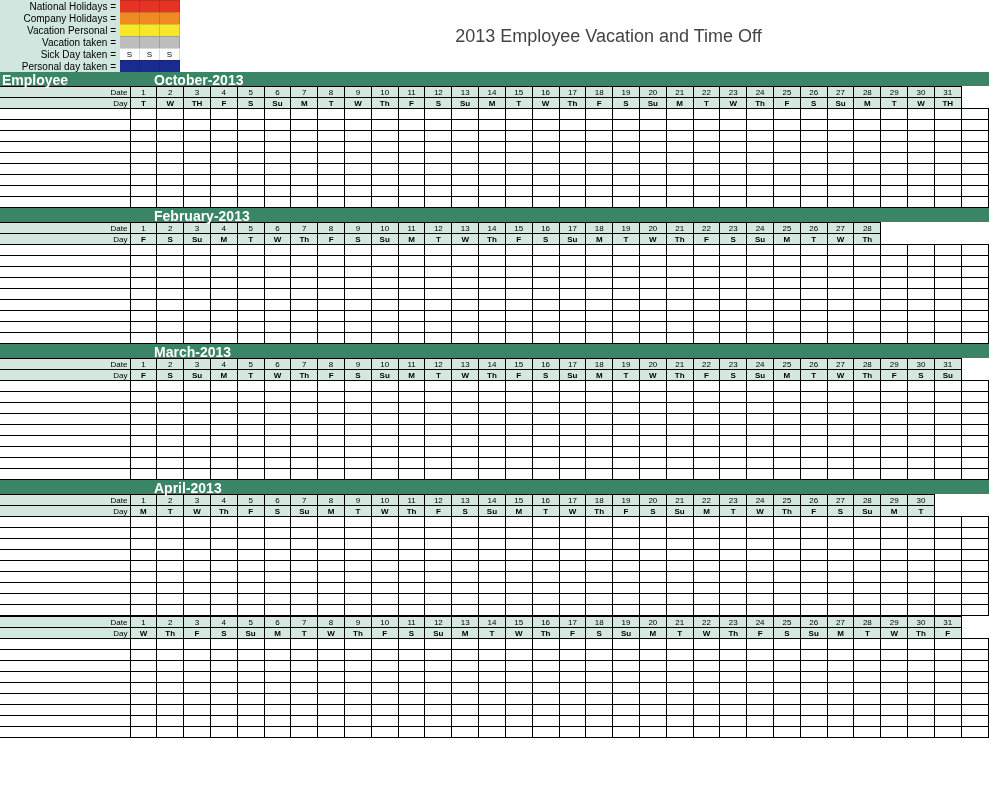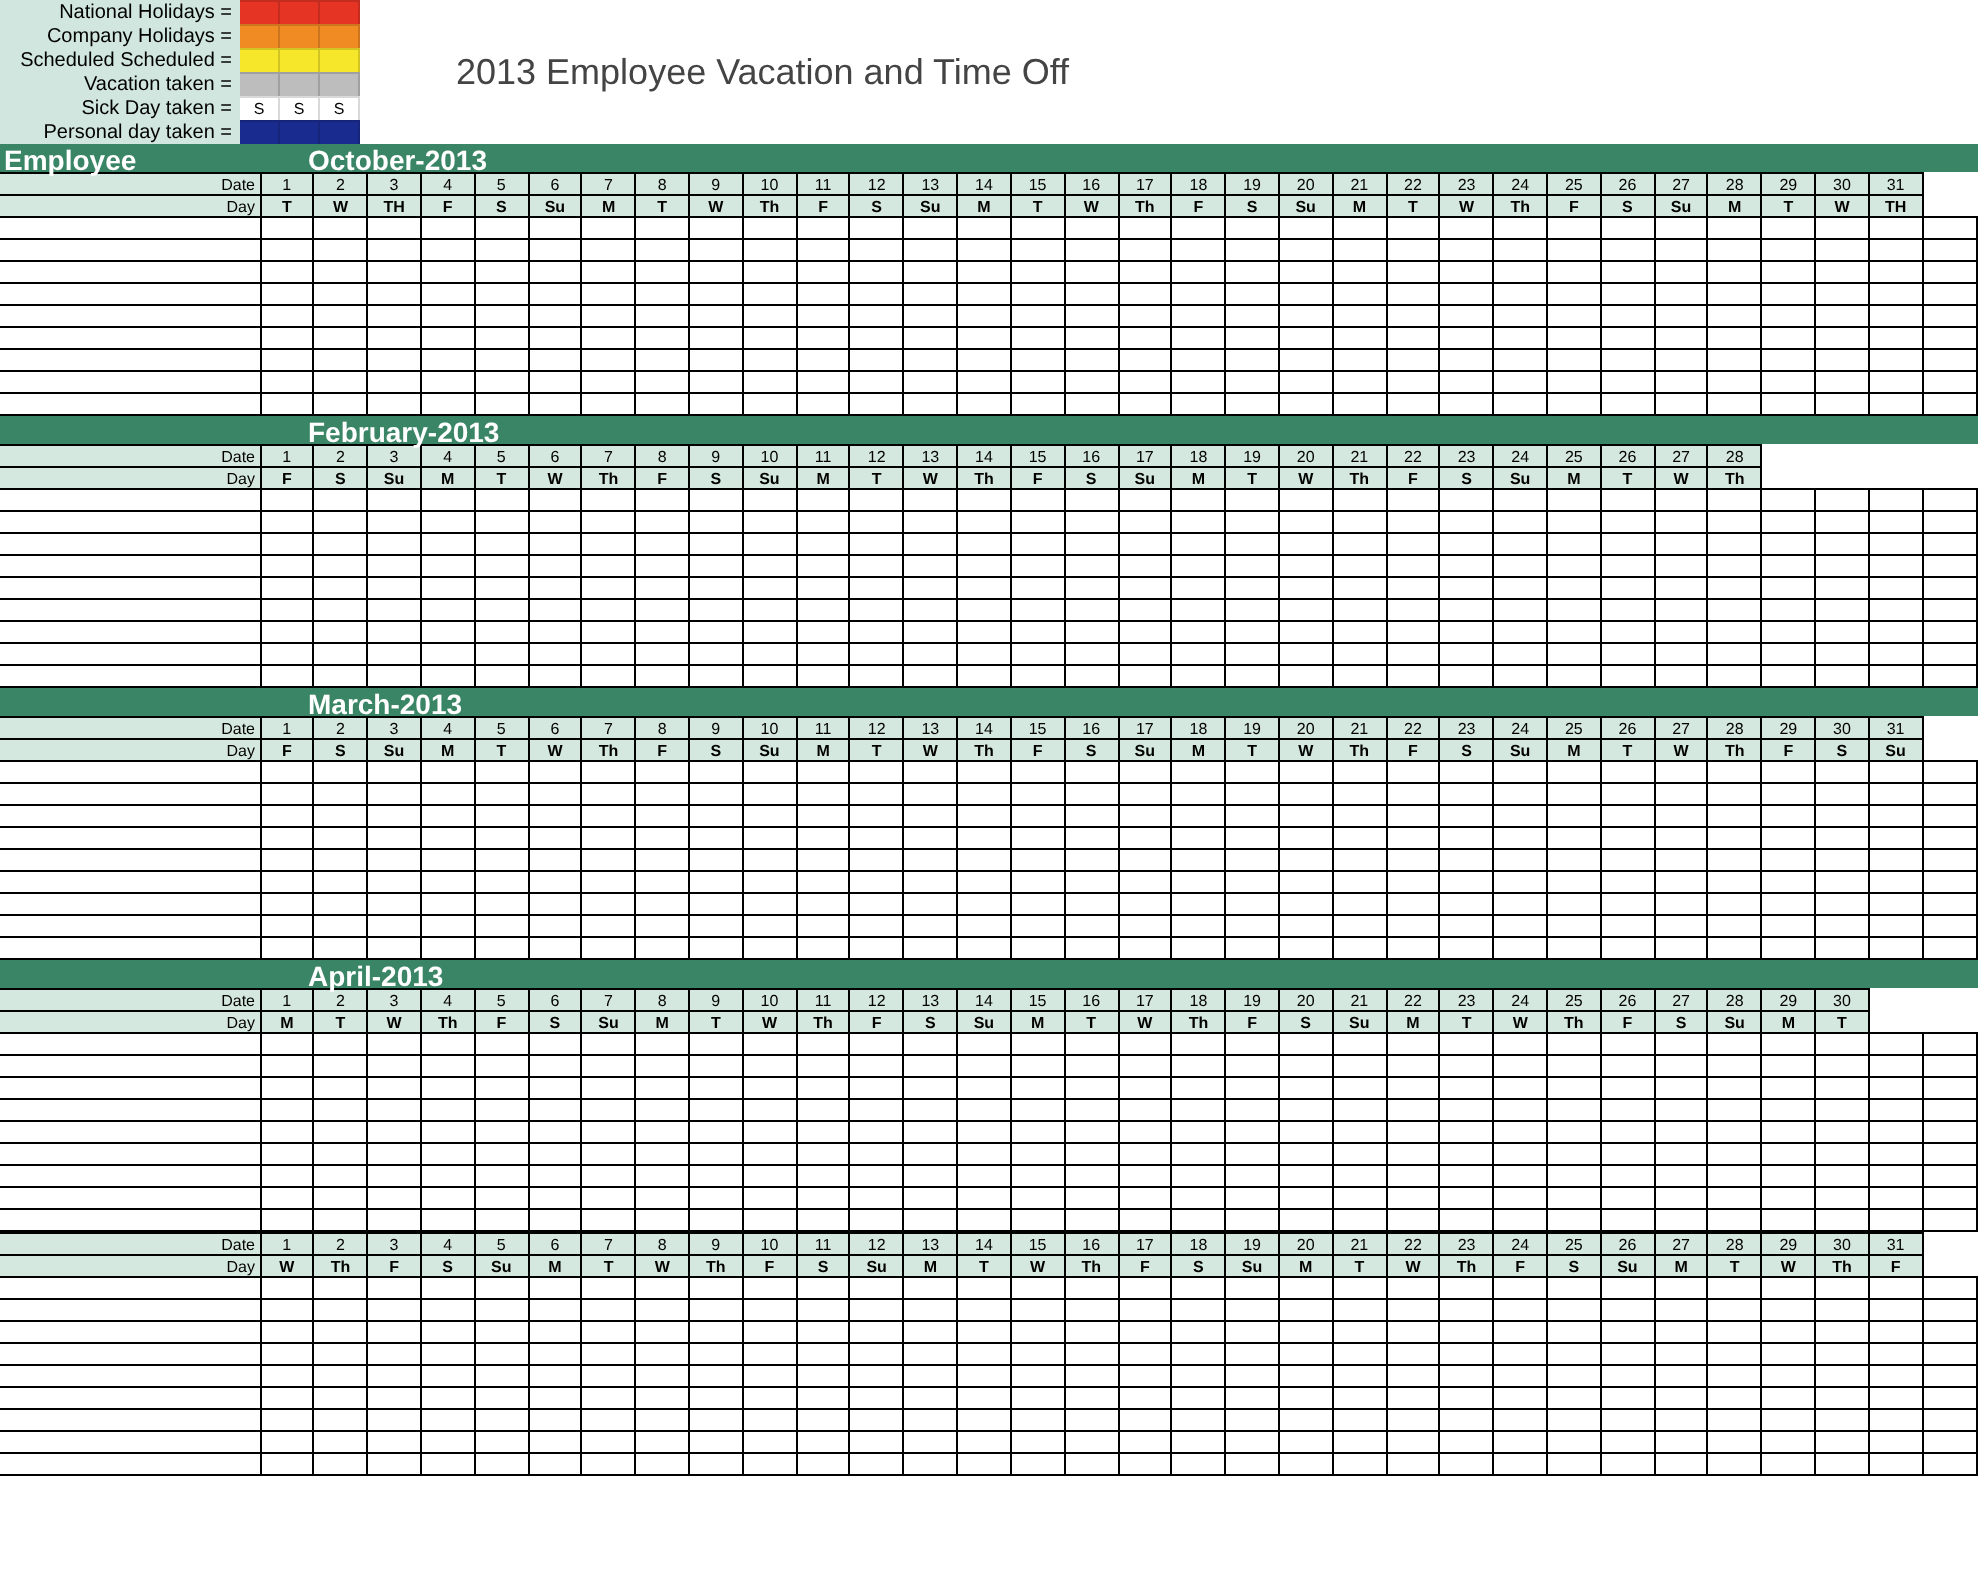--- a/index.html
+++ b/index.html
@@ -4,21 +4,21 @@
 <style>
   * { box-sizing: border-box; }
   body { margin: 0; font-family: Arial, sans-serif; font-size: 9px; background: #fff; }
   .wrap { width: 989px; }
   .header { display: flex; }
   .legend { background: #d0e6de; width: 180px; }
   .legend-row { display: flex; height: 12px; align-items: center; }
   .legend-label { flex: 1; text-align: right; padding-right: 4px; font-size: 10px; }
   .legend-swatches { display: flex; width: 60px; height: 12px; }
   .sw { flex: 1; border-top: 1px solid rgba(0,0,0,0.15); border-right: 1px solid rgba(0,0,0,0.15); text-align: center; line-height: 11px; font-size: 8px;}
-  .title-area { flex: 1; display: flex; align-items: center; justify-content: flex-start; padding-left: 48px; }
+  .title-area { flex: 1; display: flex; align-items: center; justify-content: center; padding-left: 48px; }
   .title-text { font-size: 18px; color: #444; }
   .month-bar { background: #3a8565; color: #fff; height: 14px; display: flex; font-weight: bold; font-size: 14px; }
   .month-bar .emp { width: 152px; padding-left: 2px; }
   .month-bar .mname { padding-left: 2px; }
   table { border-collapse: collapse; width: 100%; table-layout: fixed; }
   td, th { border: 1px solid #000; height: 11px; padding: 0; text-align: center; font-size: 8px; font-weight: normal; }
   col.lbl { width: 126px; }
   col.day { width: 26px; }
   .rowlabel { text-align: right; padding-right: 2px; border-left: none; }
   .noleft { border-left: none; }
@@ -43,21 +43,21 @@
         </div>
         <div class="legend-row">
           <div class="legend-label">Company Holidays =</div>
           <div class="legend-swatches">
             <div class="sw" style="background: rgb(240, 138, 34);"></div>
             <div class="sw" style="background: rgb(240, 138, 34);"></div>
             <div class="sw" style="background: rgb(240, 138, 34);"></div>
           </div>
         </div>
         <div class="legend-row">
-          <div class="legend-label">Scheduled Scheduled =</div>
+          <div class="legend-label">Vacation Personal =</div>
           <div class="legend-swatches">
             <div class="sw" style="background: rgb(246, 231, 42);"></div>
             <div class="sw" style="background: rgb(246, 231, 42);"></div>
             <div class="sw" style="background: rgb(246, 231, 42);"></div>
           </div>
         </div>
         <div class="legend-row">
           <div class="legend-label">Vacation taken =</div>
           <div class="legend-swatches">
             <div class="sw" style="background: rgb(189, 189, 189);"></div>

